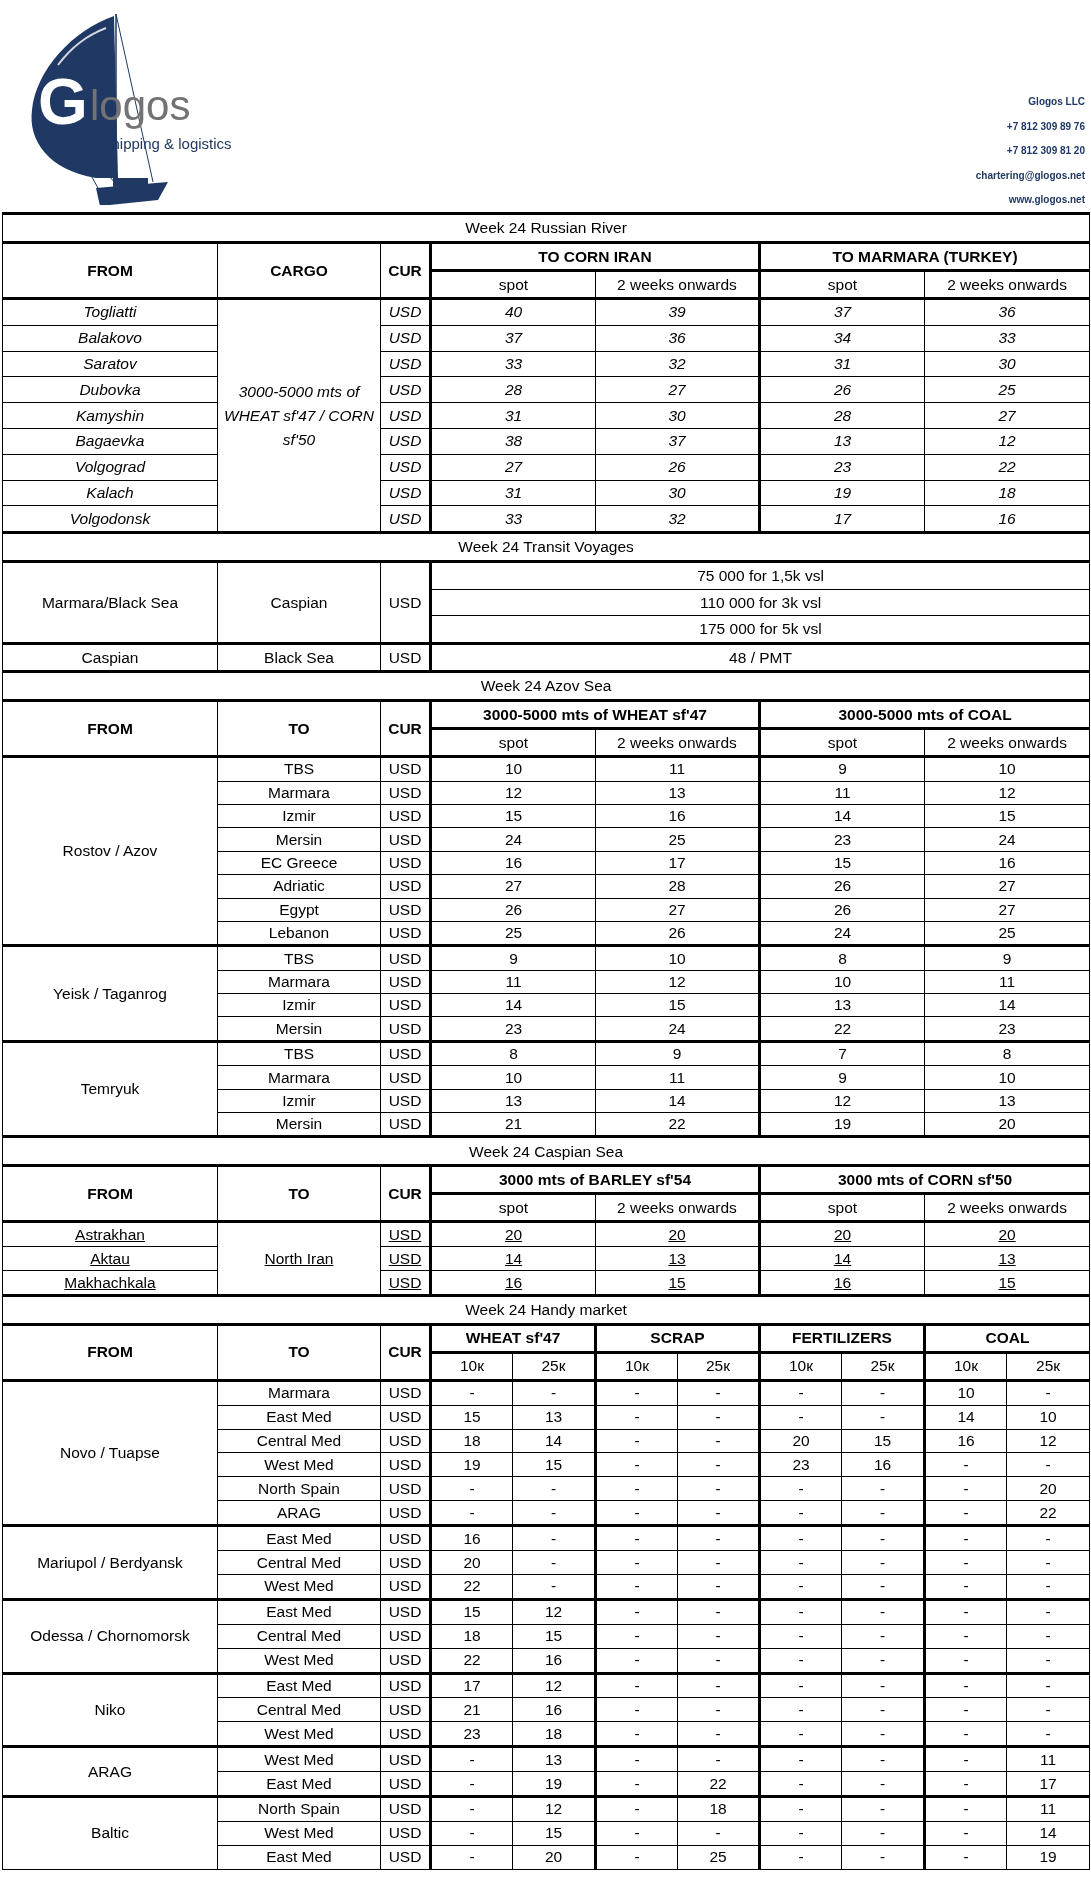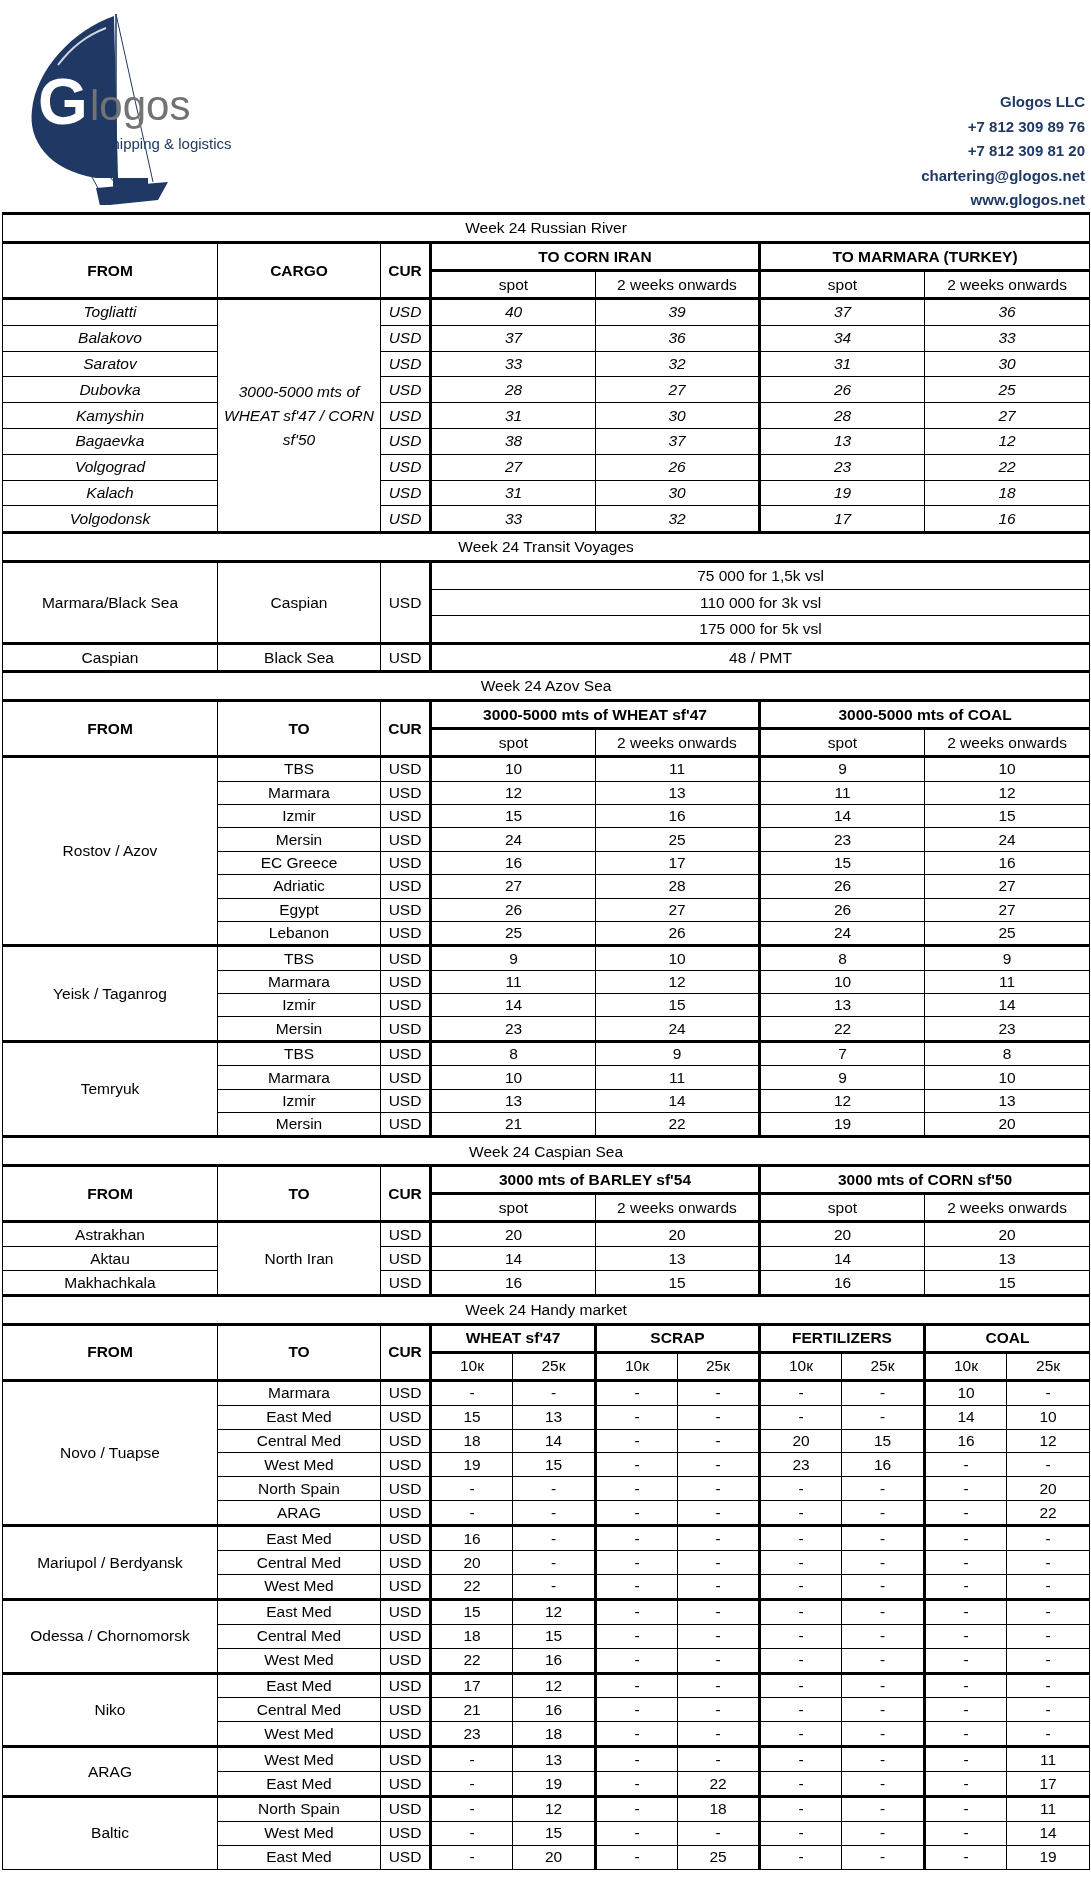--- a/index.html
+++ b/index.html
@@ -4,36 +4,36 @@
 <style>
   html, body { margin:0; padding:0; background:#ffffff; }
   body { width:1091px; height:1888px; position:relative; overflow:hidden;
          font-family:"Liberation Sans", sans-serif; color:#000; }
   .hdr { position:absolute; left:0; top:0; width:1091px; height:212px; }
   .logo { position:absolute; left:18px; top:10px; width:200px; height:195px; }
   .title { position:absolute; left:420px; top:26px; font-size:40px; font-weight:bold;
            color:#1f3864; text-decoration:underline; text-decoration-thickness:3px;
            text-underline-offset:6px; letter-spacing:-0.5px; }
   .contact { position:absolute; right:6px; top:90px; text-align:right; color:#1f3864;
-             font-weight:bold; font-size:15px; line-height:24.5px; }
+             font-weight:bold; font-size:10px; line-height:24.5px; }
   .contact div { white-space:nowrap; }
 
   table.rep { position:absolute; left:2px; top:212px; width:1087px; border-collapse:collapse;
               table-layout:fixed; }
   table.rep td { border:1.5px solid #000; text-align:center; vertical-align:middle;
                  font-size:15.5px; padding:0; line-height:1.15; overflow:hidden; white-space:nowrap; }
   table.rep td.thick-l { border-left:3px solid #000; }
   table.rep td.thick-t { border-top:3px solid #000; }
   table.rep td.bold { font-weight:bold; }
   table.rep tr.sec td { font-weight:normal; height:26px; border-top:3px solid #000; border-bottom:3px solid #000; }
   table.rep td.wrap { white-space:normal; line-height:24px;margin-top:48px; }
   .rr-row td { height:24.8px;font-style:italic; }
   .tr-row td { height:25.5px;margin-left:28px; }
   .az-row td { height:22.4px; }
-  .cs-row td { height:22.8px; }
+  .cs-row td { height:22.8px;text-decoration:underline; }
   .hm-row td { height:22.9px; }
   .h2 td { height:25px; }
 </style>
 </head>
 <body>
 
 <div class="hdr">
   <div class="logo">
     <svg width="200" height="195" viewBox="0 0 200 195">
 

